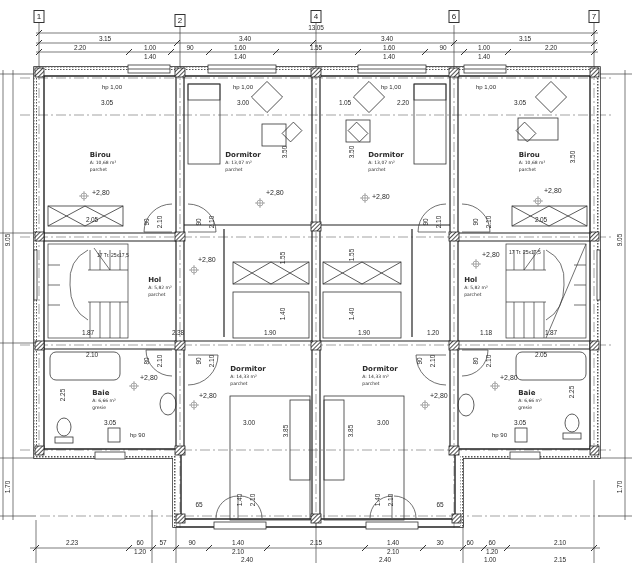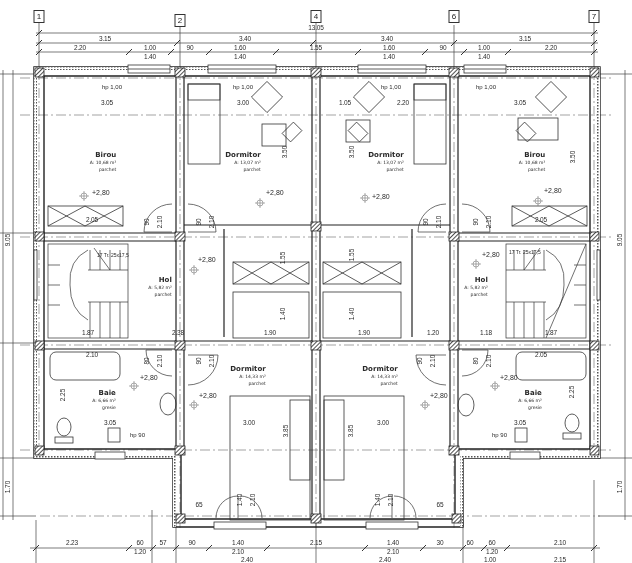--- a/index.html
+++ b/index.html
@@ -2,21 +2,21 @@
 <html><head>
 <meta charset="utf-8">
 <style>
   html, body { margin:0; padding:0; background:#ffffff; }
   body { width:632px; height:563px; overflow:hidden; position:relative; font-family:"DejaVu Sans", sans-serif; color:#222; }
   svg { position:absolute; left:0; top:0; }
   .lbl { position:absolute; white-space:nowrap; line-height:1; color:#2a2a2a; }
   .dim { font-family:"Liberation Sans Narrow","Liberation Sans", sans-serif; font-size:6.5px; transform:translateX(-50%); letter-spacing:-0.2px; }
   .dimv { font-family:"Liberation Sans", sans-serif; font-size:6.5px; transform:translate(-50%,-50%) rotate(-90deg); }
   .axis { position:absolute; width:9px; height:11px; border:1px solid #333; font-size:8px; text-align:center; line-height:11px; background:#fff; transform:translateX(-50%); font-family:"Liberation Sans", sans-serif; }
-  .room { position:absolute; text-align:right; transform:translateX(-50%); }
+  .room { position:absolute; text-align:left; transform:translateX(-50%); }
   .room .name { font-size:7px; font-weight:bold; display:block; }
   .room .area { font-size:4.5px; display:block; margin-top:2px; }
   .room .fin { font-size:4.5px; display:block; margin-top:2px; }
   .lvl { font-size:7px; position:absolute; font-family:"Liberation Sans", sans-serif; }
   .hp { font-size:6px; position:absolute; font-family:"Liberation Sans", sans-serif; }
   .stair { font-size:5px; position:absolute; font-family:"Liberation Sans", sans-serif; }
 </style>
 </head>
 <body>
 

